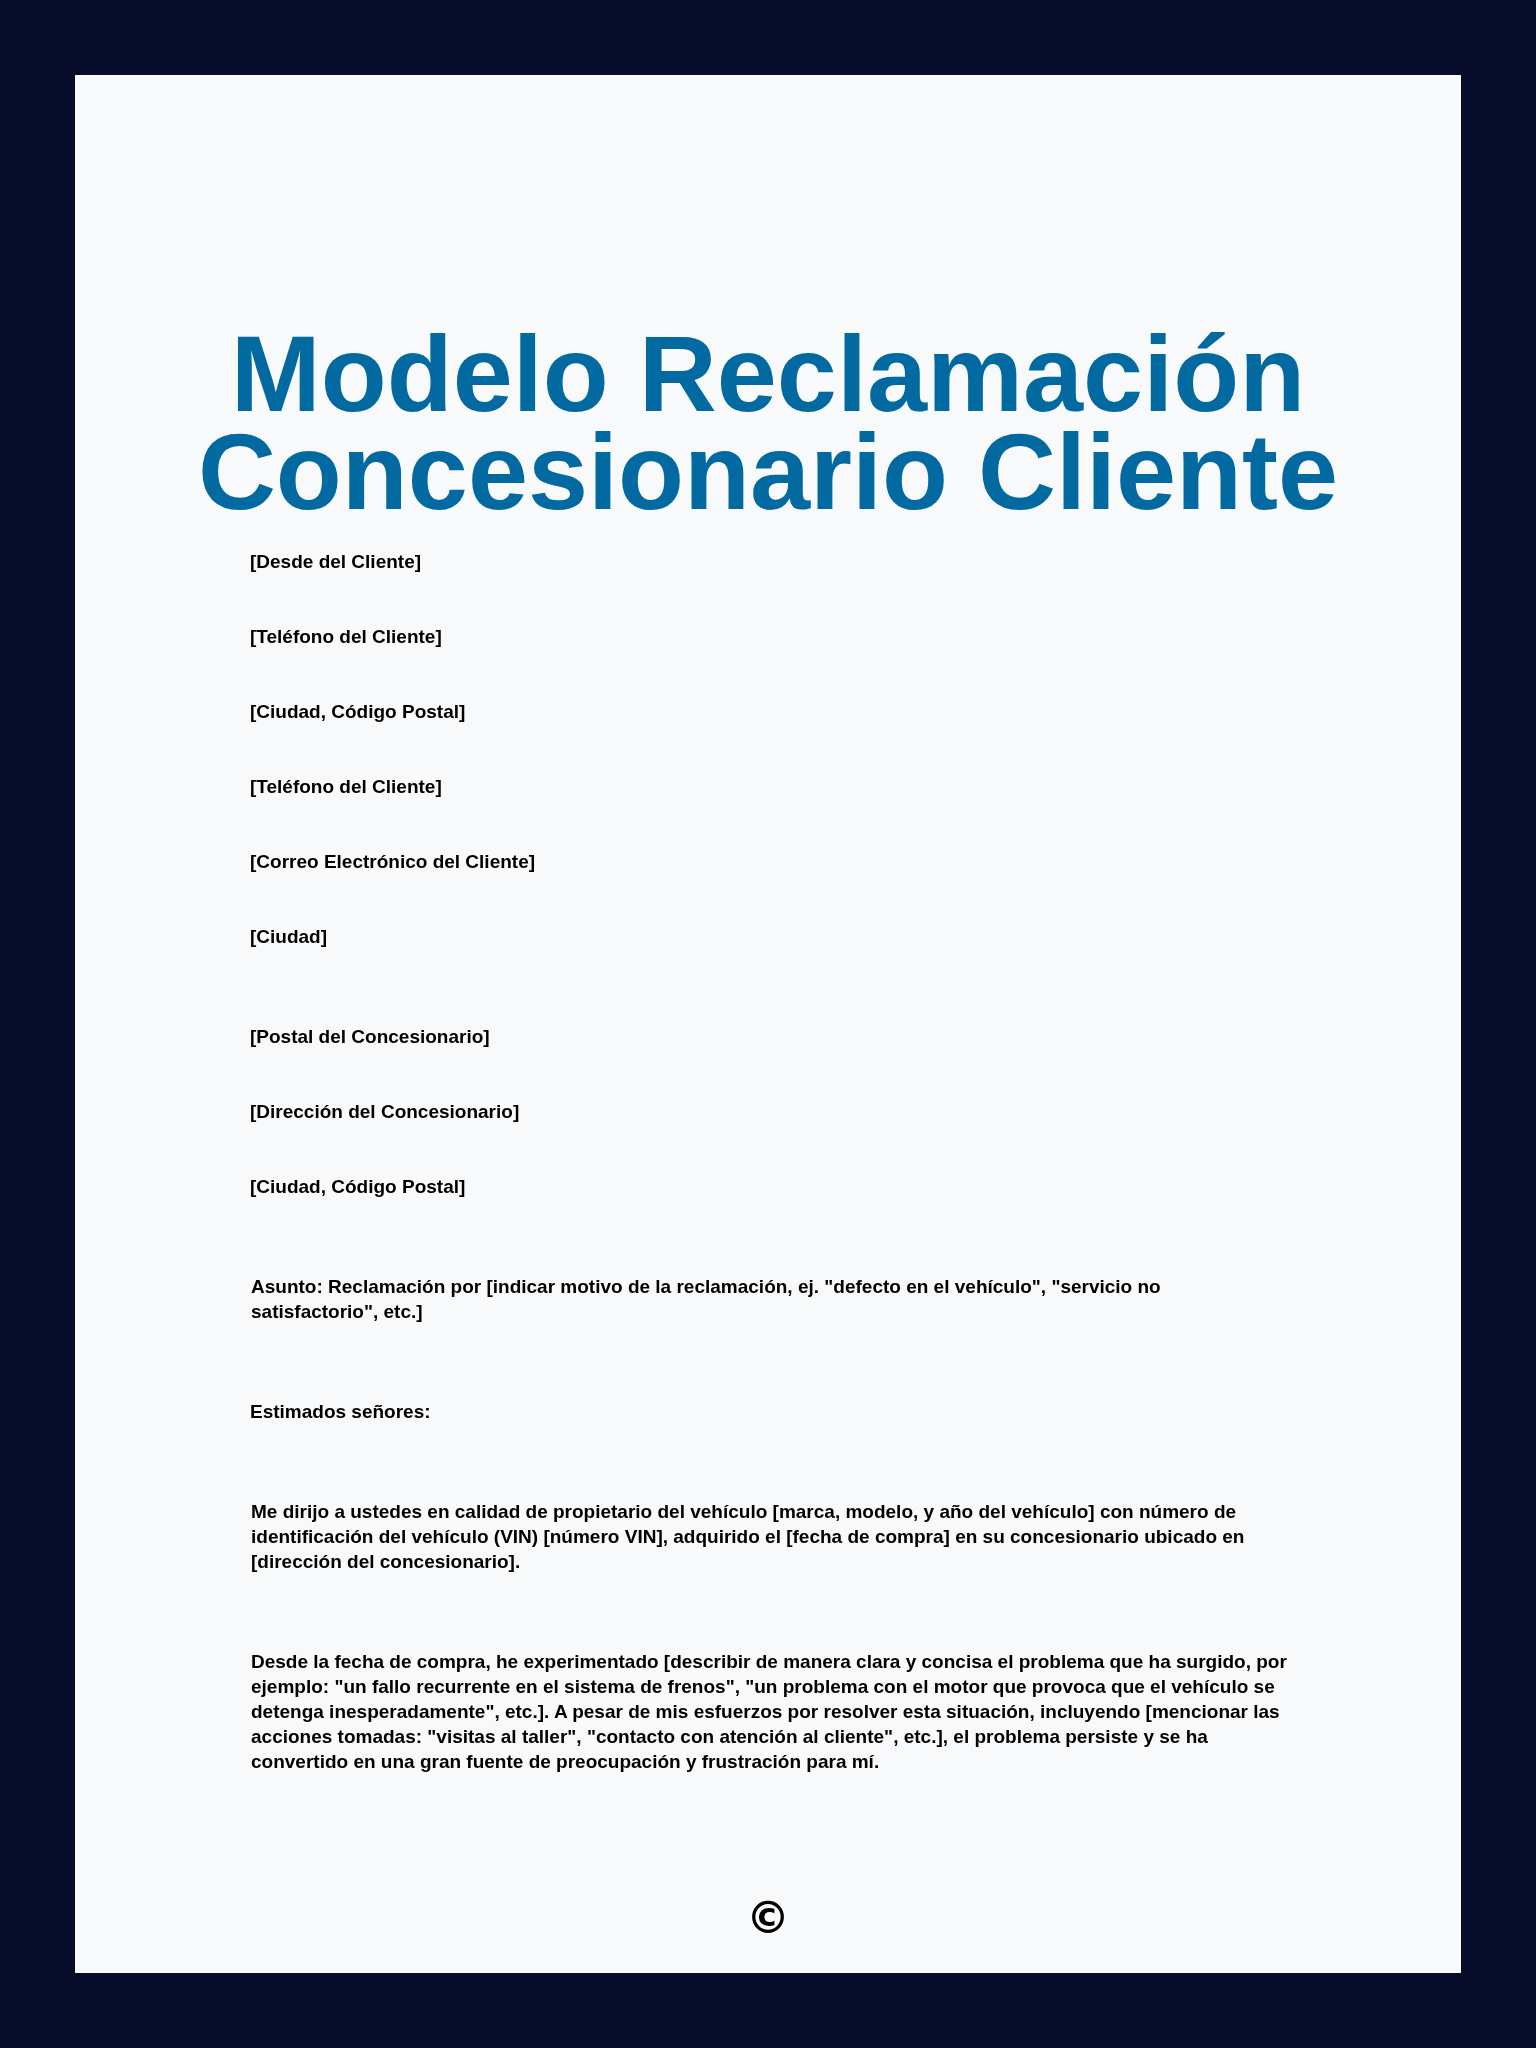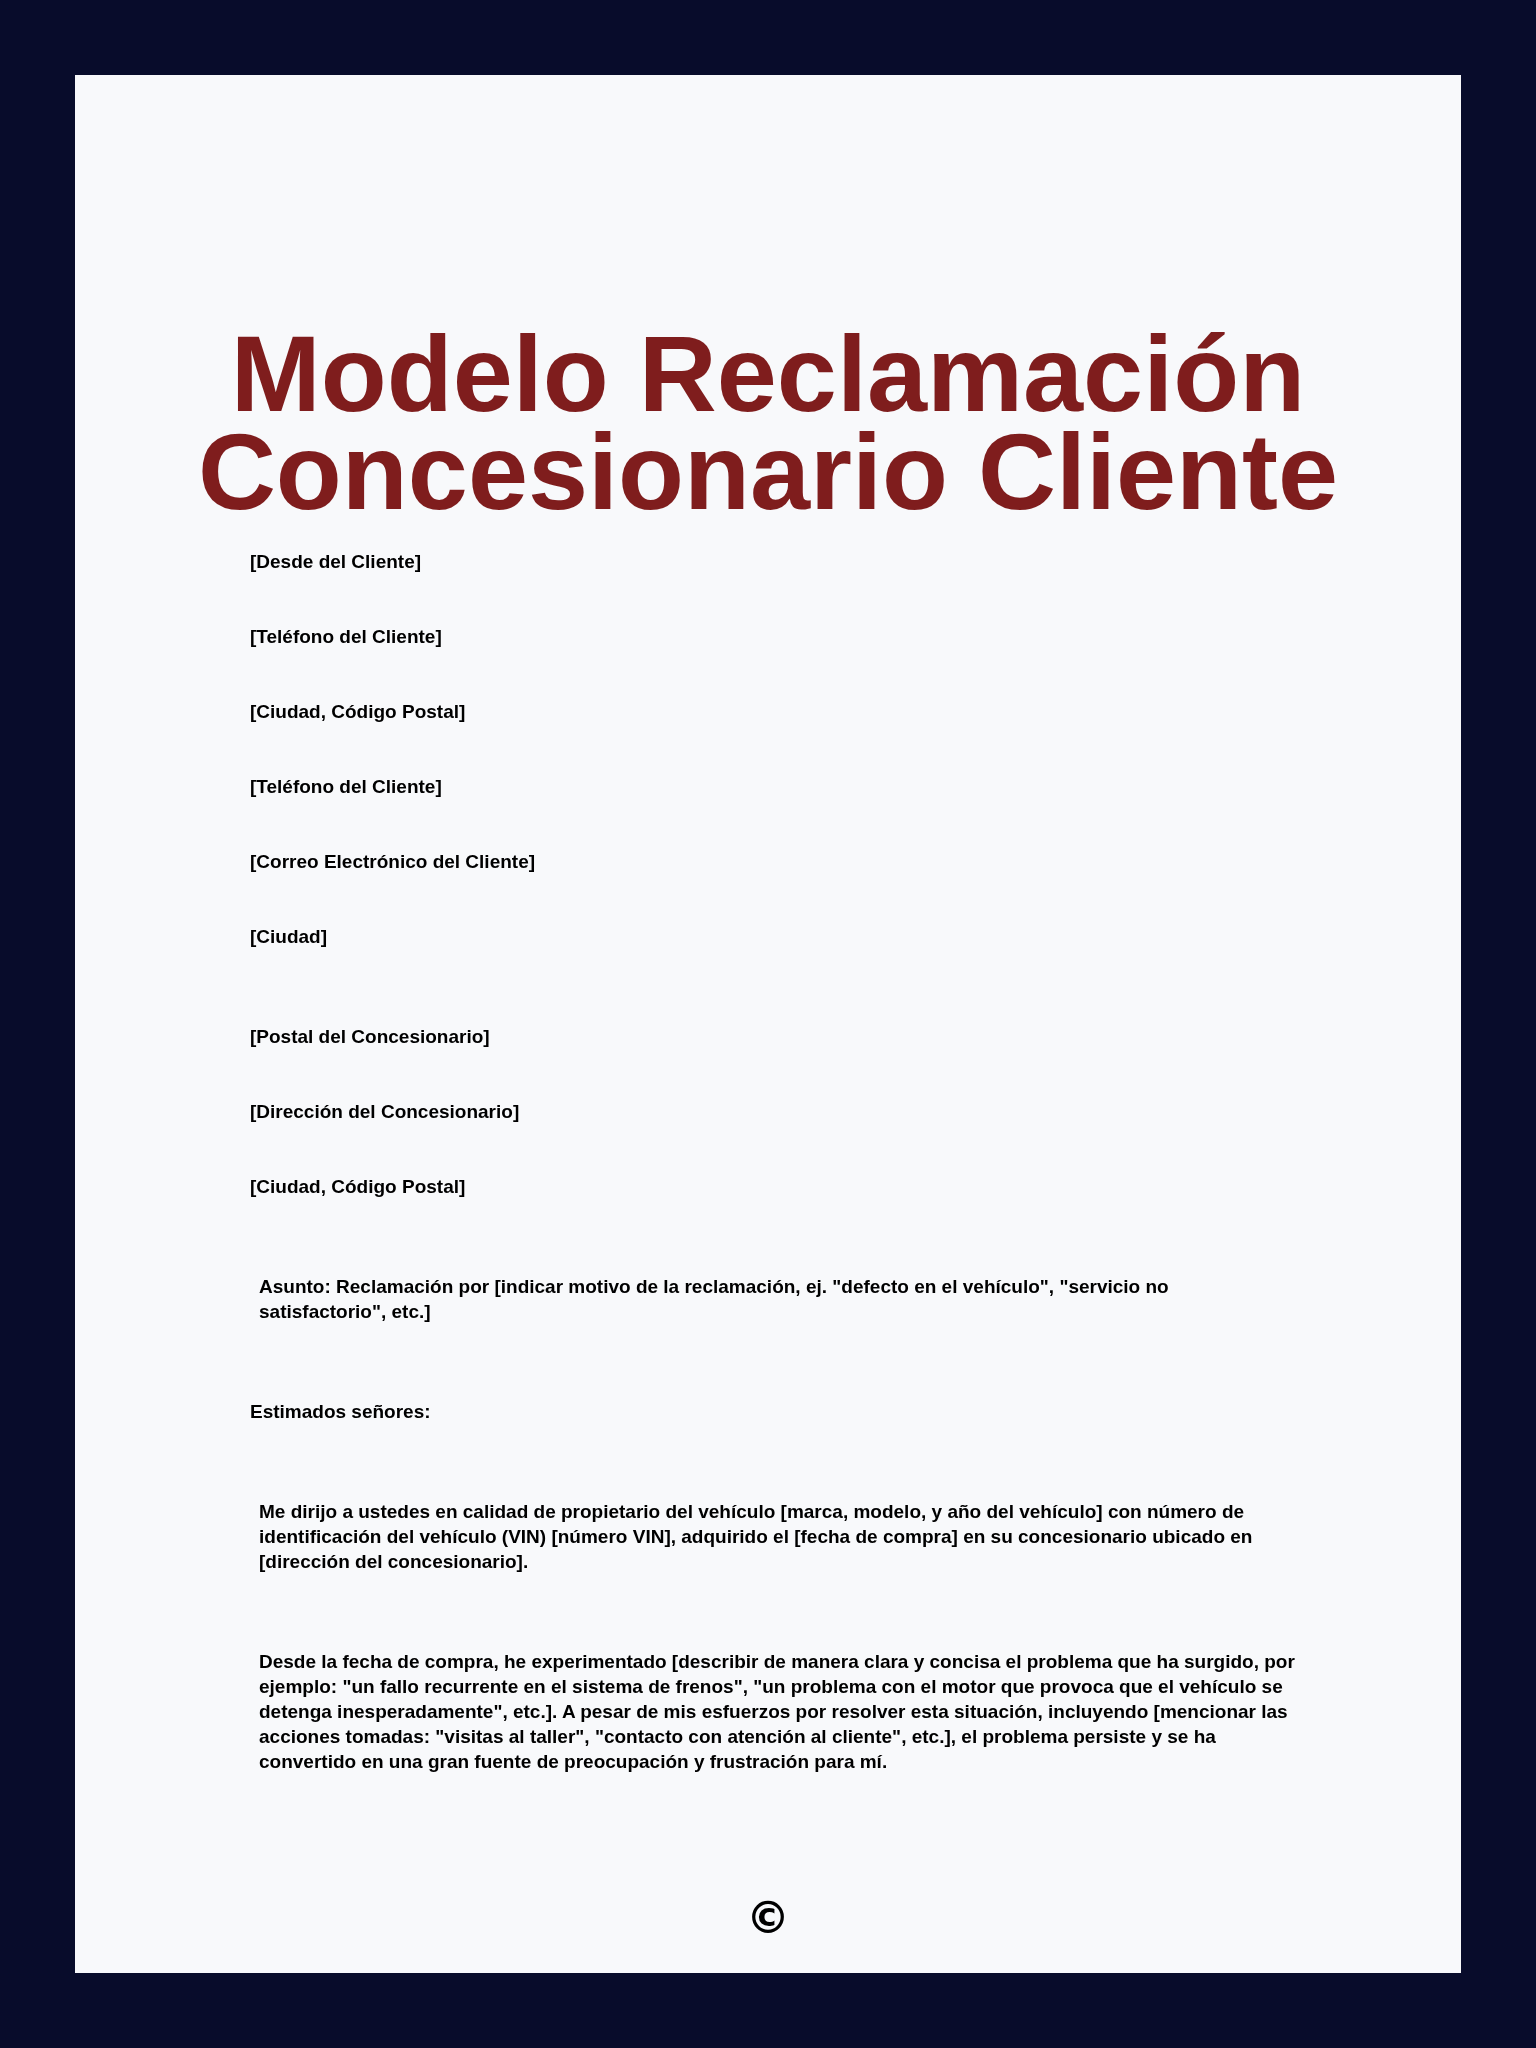--- a/index.html
+++ b/index.html
@@ -27,21 +27,21 @@
       position: absolute;
       left: 0;
       right: 0;
       top: 250px;
       margin: 0;
       text-align: center;
       font-family: "Liberation Sans", sans-serif;
       font-weight: bold;
       font-size: 108px;
       line-height: 98px;
-      color: #7f1d1d;
+      color: #0369a1;
       letter-spacing: 0px;
     }
     .title span { display: block; }
     .content {
       position: absolute;
       left: 175px;
       top: 0;
       width: 1110px;
       color: #000;
       font-family: "Liberation Sans", sans-serif;
@@ -49,21 +49,21 @@
       font-size: 19px;
       line-height: 25px;
     }
     .line {
       position: absolute;
       left: 0;
       white-space: nowrap;
     }
     .para {
       position: absolute;
-      left: 9px;
+      left: 1px;
       width: 1040px;
     }
     .copyright {
       position: absolute;
       left: 0;
       right: 0;
       top: 1820px;
       text-align: center;
       font-family: "DejaVu Sans", sans-serif;
       font-size: 44px;

